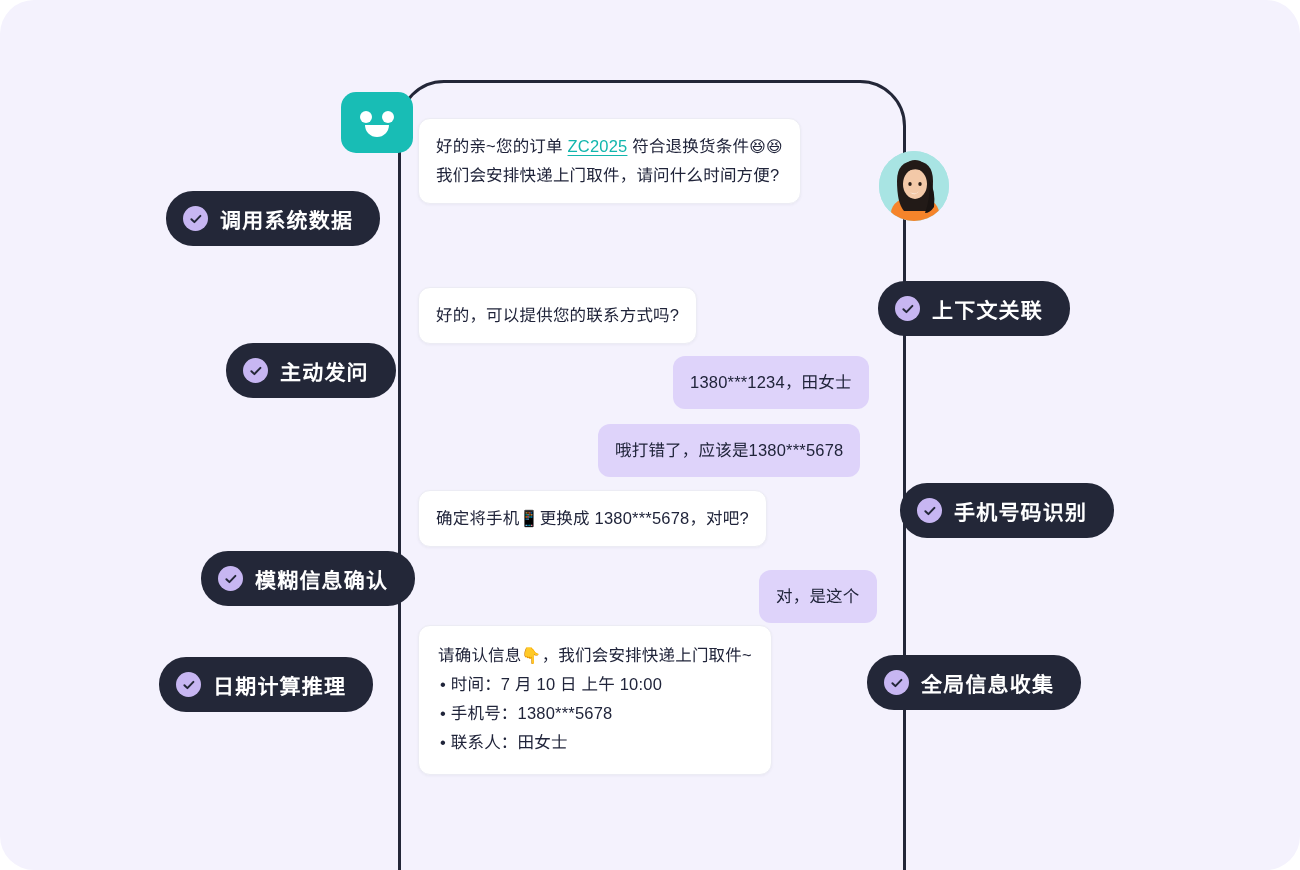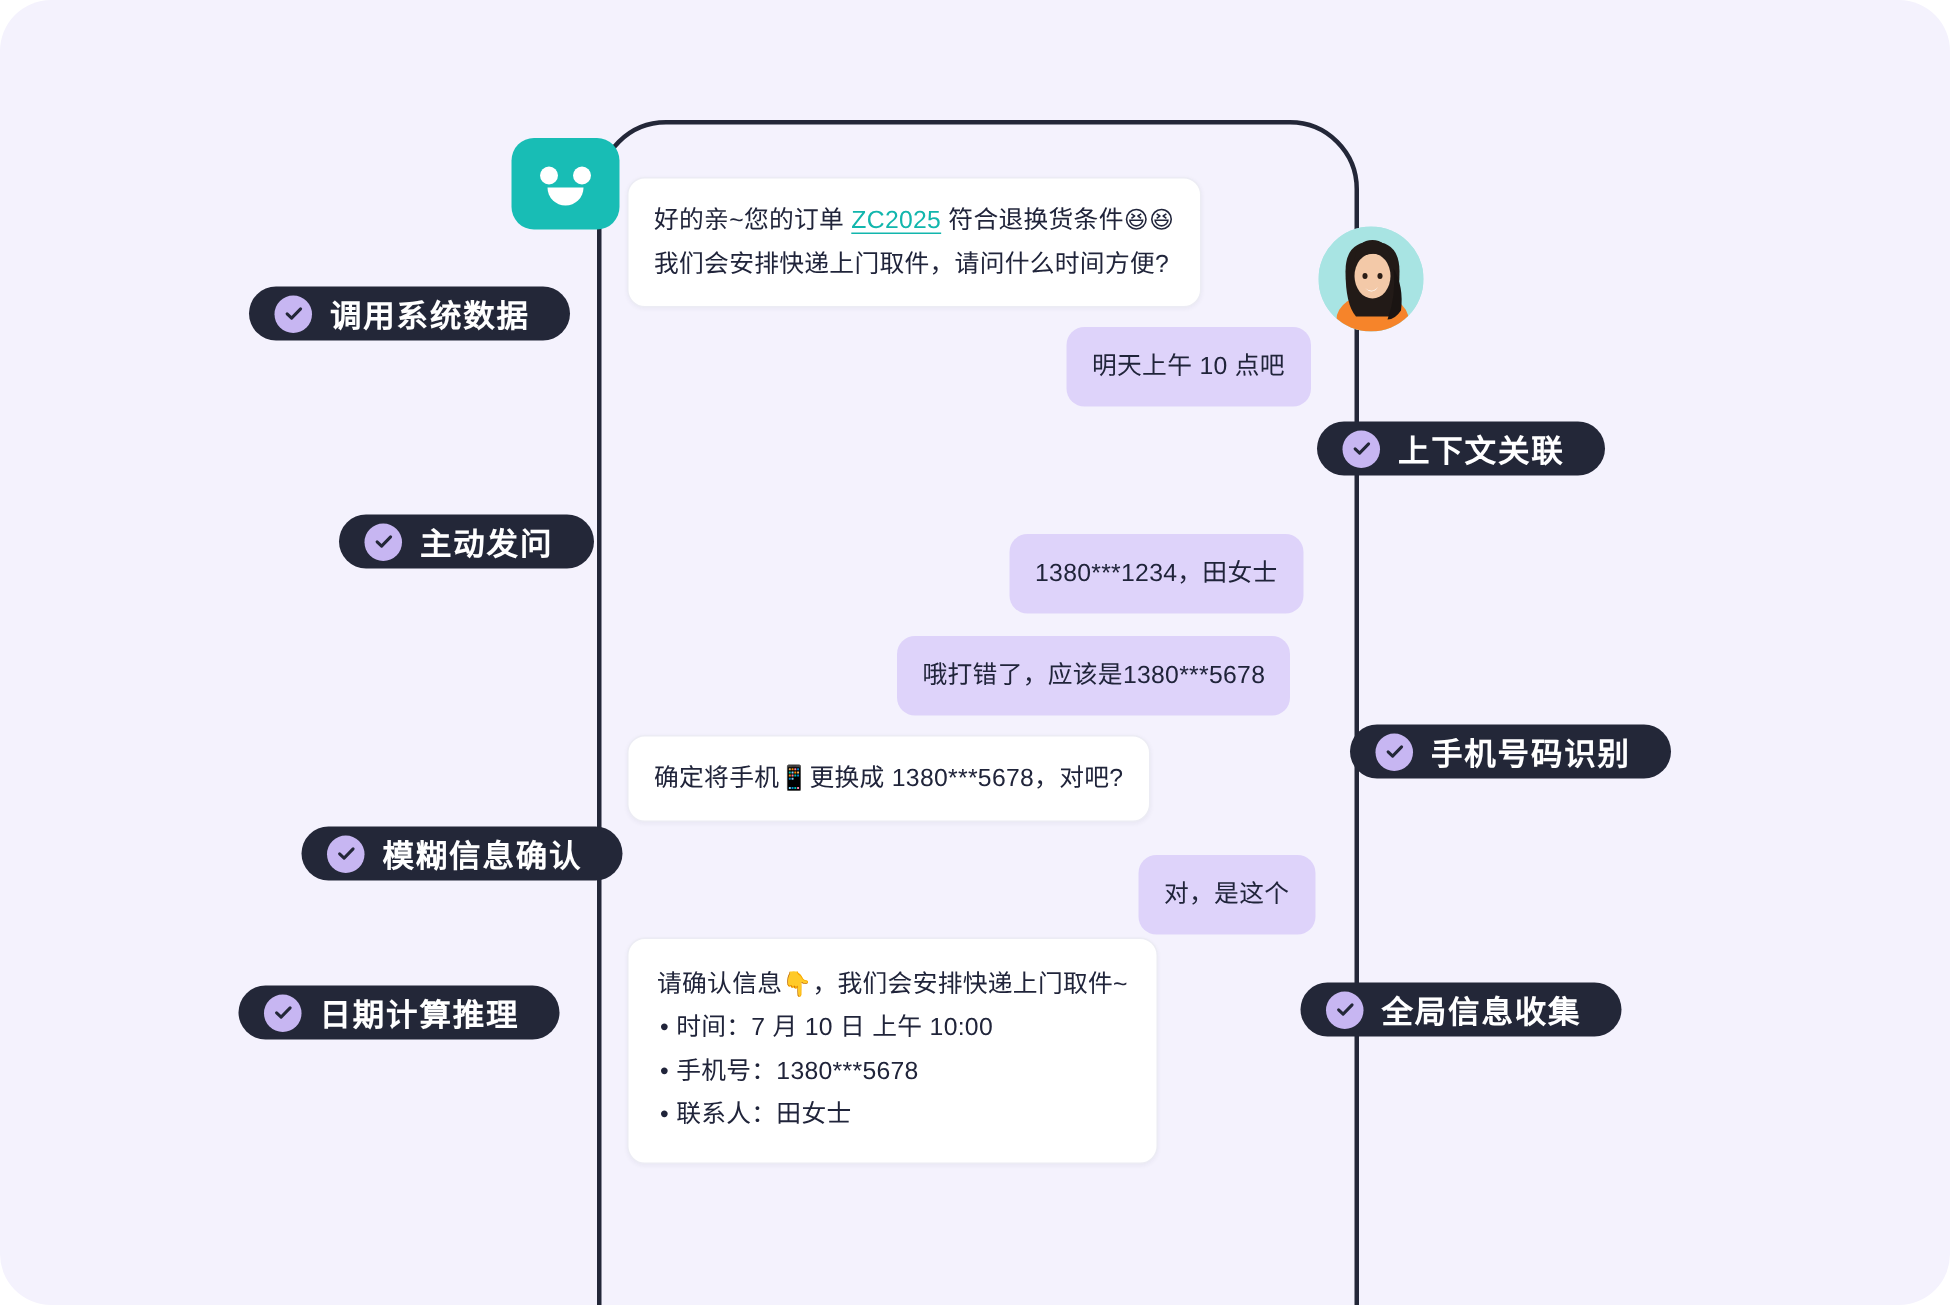--- a/index.html
+++ b/index.html
@@ -130,21 +130,21 @@
     z-index: 4;
   }
   .user-avatar svg { display: block; width: 70px; height: 70px; }
 
   
   .badge {
     position: absolute;
     display: flex;
     align-items: center;
     gap: 12px;
-    height: 36px;
+    height: 55px;
     padding: 0 27px 0 17px;
     background: #232738;
     border-radius: 27px;
     z-index: 6;
     white-space: nowrap;
   }
   .badge .tick {
     flex: 0 0 auto;
     width: 25px; height: 25px;
     border-radius: 50%;
@@ -190,22 +190,22 @@
     </svg>
   </div>
 
   <div class="chat">
 
     <div class="bubble bot" style="left:20px; top:38px;">
       <span class="sum-line"><span>好的亲~您的订单 </span><span class="link">ZC2025</span><span> 符合退换货条件</span><span class="emoji">😆😆</span></span>
       <span class="sum-line">我们会安排快递上门取件，请问什么时间方便?</span>
     </div>
 
-    <div class="bubble user" style="left:313px; top:138px;">明天上午 10 点吧</div>
-
+
+    <div class="bubble bot" style="left:20px; top:207px;">好的，可以提供您的联系方式吗?</div>
 
     <div class="bubble user" style="left:275px; top:276px;">1380***1234，田女士</div>
 
     <div class="bubble user" style="left:200px; top:344px;">哦打错了，应该是1380***5678</div>
 
     <div class="bubble bot" style="left:20px; top:410px;">
       <span>确定将手机</span><span class="emoji">📱</span><span>更换成 1380***5678，对吧?</span>
     </div>
 
     <div class="bubble user" style="left:361px; top:490px;">对，是这个</div>

